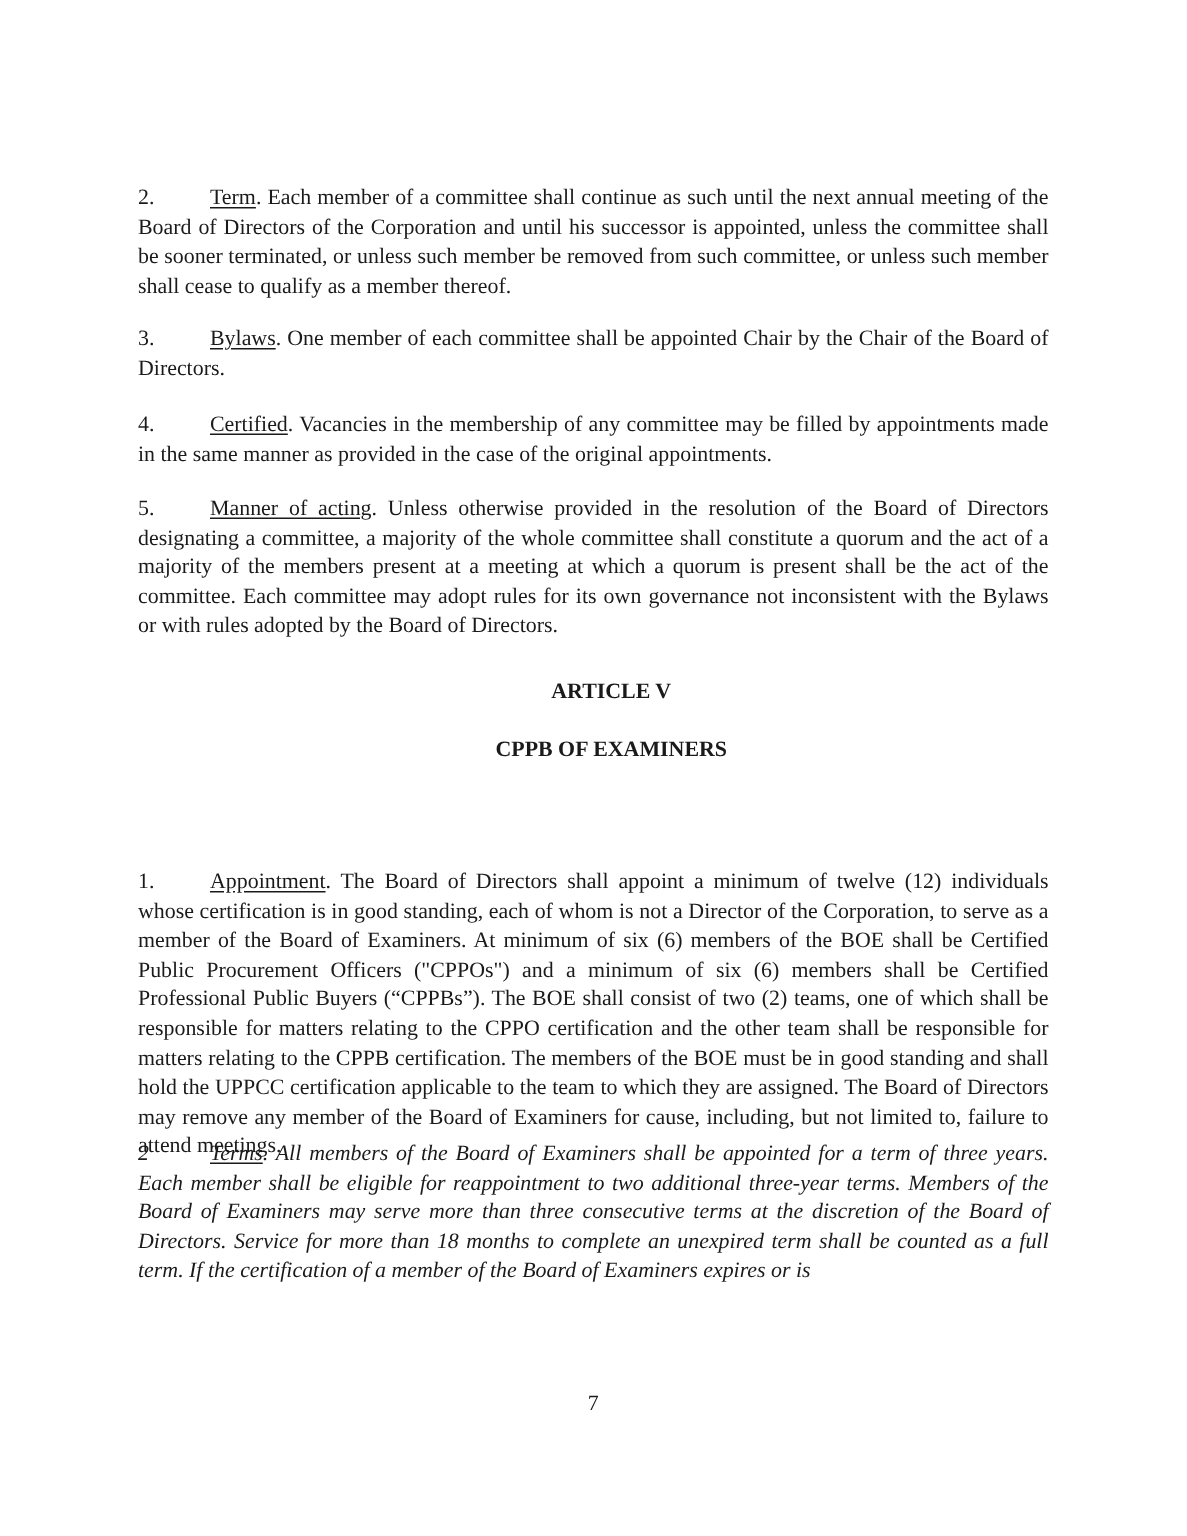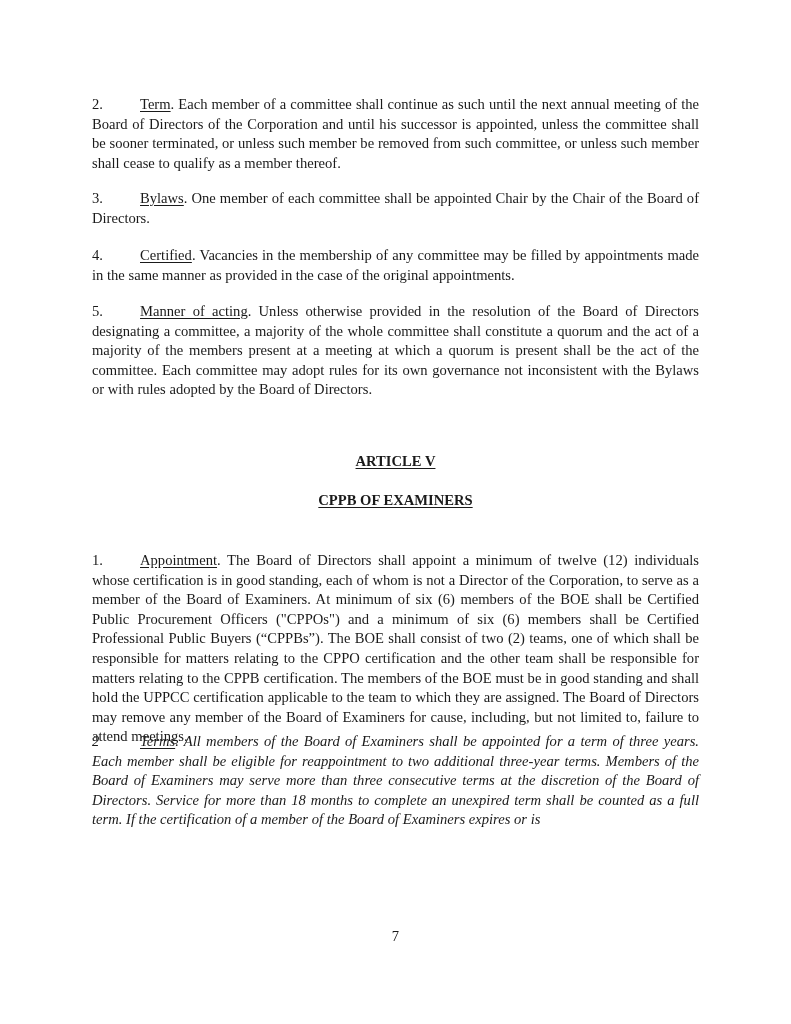--- a/index.html
+++ b/index.html
@@ -22,37 +22,37 @@
       width: 607px;
     }
     .para {
       position: absolute;
       left: 0;
       width: 607px;
       font-size: 14.6px;
       line-height: 19.6px;
       text-align: justify;
       text-align-last: left;
+      margin-top: 28px;
     }
     .para .num {
       display: inline-block;
       width: 48px;
     }
     .para .heading-u {
       text-decoration: underline;
       text-underline-offset: 2px;
     }
     .center-head {
       position: absolute;
-      left: 0;
+      left: 12px;
       width: 607px;
       text-align: center;
       font-weight: bold;
       font-size: 14.6px;
-      text-decoration: underline;
       text-underline-offset: 2px;
     }
     .page-number {
       position: absolute;
       left: 0;
       width: 607px;
       text-align: center;
       font-size: 14.6px;
     }
   </style>

